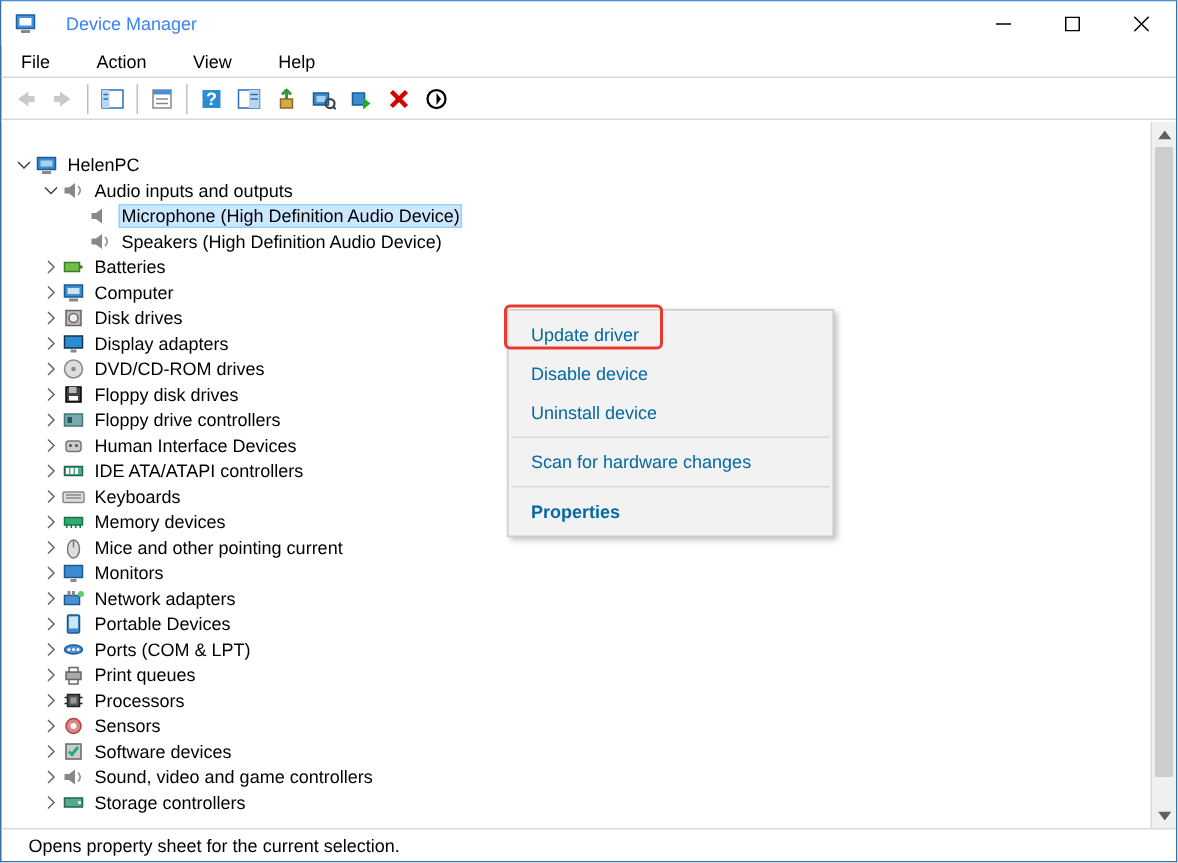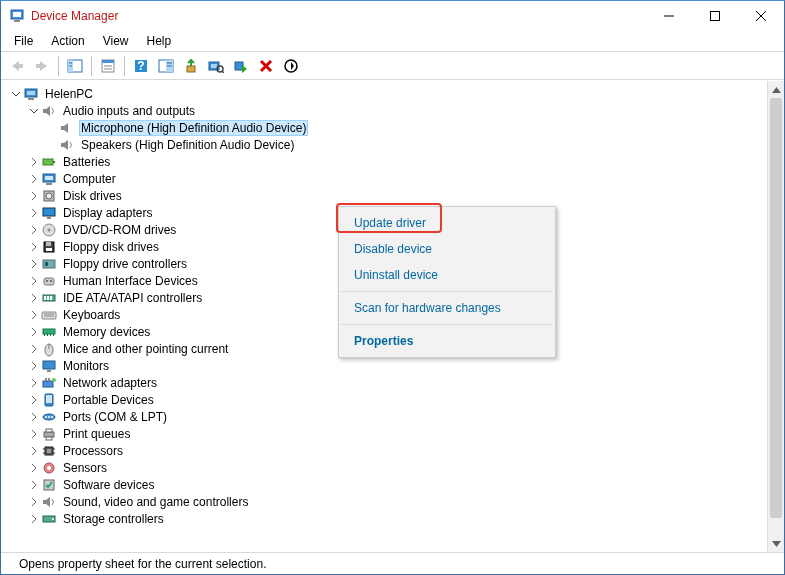--- a/index.html
+++ b/index.html
@@ -1,38 +1,38 @@
 <!DOCTYPE html>
 <html><head>
 <meta charset="utf-8">
 <style>
   * { box-sizing: border-box; font-family: "Segoe UI", Tahoma, sans-serif; font-size: 12px; }
   body { margin: 0; background: #fff; }
   .window { width: 785px; height: 575px; border: 1px solid #3a6ea5; border-top: 1px solid #4a90d9; background: #fff; display: flex; flex-direction: column; position: relative; }
   .titlebar { height: 30px; display: flex; align-items: center; padding: 0 0 0 8px; background: #fff; }
   .titlebar .app-icon { width: 16px; height: 16px; margin-right: 6px; }
-  .titlebar .title { flex: 0 0 auto; color: #b91c1c; }
+  .titlebar .title { flex: 0 0 auto; color: #3b82f6; margin-left: 13px; }
   .titlebar .spacer { flex: 1; }
   .win-btn { width: 46px; height: 30px; display: flex; align-items: center; justify-content: center; }
-  .menubar { height: 20px; display: flex; align-items: center; padding: 0 6px; gap: 4px; }
+  .menubar { height: 20px; display: flex; align-items: center; padding: 0 6px; gap: 17px; }
   .menubar .menu-item { padding: 2px 7px; }
   .divider { height: 1px; background: #d9d9d9; }
   .toolbar { height: 28px; display: flex; align-items: center; padding: 2px 4px; gap: 1px; border-bottom: 1px solid #d9d9d9; }
   .tool-sep { width: 1px; height: 20px; background: #c0c0c0; margin: 0 3px; }
   .tool-btn { width: 24px; height: 24px; display: flex; align-items: center; justify-content: center; border: 1px solid transparent; border-radius: 2px; }
   .tool-btn.disabled { opacity: 0.45; }
   .content { flex: 1; display: flex; position: relative; overflow: hidden; border-top: 1px solid #fff; }
   .tree { flex: 1; overflow: auto; padding: 4px 0 4px 2px; position: relative; }
   .row { height: 17px; display: flex; align-items: center; white-space: nowrap; }
   .twisty { width: 14px; height: 14px; display: flex; align-items: center; justify-content: center; }
   .twisty svg { display: block; }
   .node-icon { width: 16px; height: 16px; margin: 0 4px 0 0; }
   .node-label { padding: 0 2px; }
   .row.selected .node-label { background: #cce8ff; border: 1px solid #99d1ff; padding: 0 1px; }
-  .indent0 { padding-left: 6px; }
+  .indent0 { padding-left: 6px; margin-top: 16px; }
   .indent1 { padding-left: 24px; }
   .indent2 { padding-left: 42px; }
   .vscroll { width: 17px; background: #f0f0f0; border-left: 1px solid #dcdcdc; display: flex; flex-direction: column; }
   .vscroll .arrow { height: 17px; display: flex; align-items: center; justify-content: center; }
   .vscroll .track { flex: 1; position: relative; }
   .vscroll .thumb { position: absolute; left: 2px; right: 2px; top: 0; height: 96%; background: #cdcdcd; border-radius: 1px; }
   .statusbar { height: 22px; border-top: 1px solid #d9d9d9; display: flex; align-items: center; padding: 0 18px; color: #000; }
   .context-menu { position: absolute; left: 337px; top: 125px; width: 218px; background: #f2f2f2; border: 1px solid #cccccc; box-shadow: 2px 2px 4px rgba(0,0,0,.25); padding: 3px 1px; }
   .context-menu .ci { height: 26px; display: flex; align-items: center; padding: 0 14px; color: #0369a1; }
   .context-menu .csep { height: 1px; background: #d7d7d7; margin: 3px 1px; }

